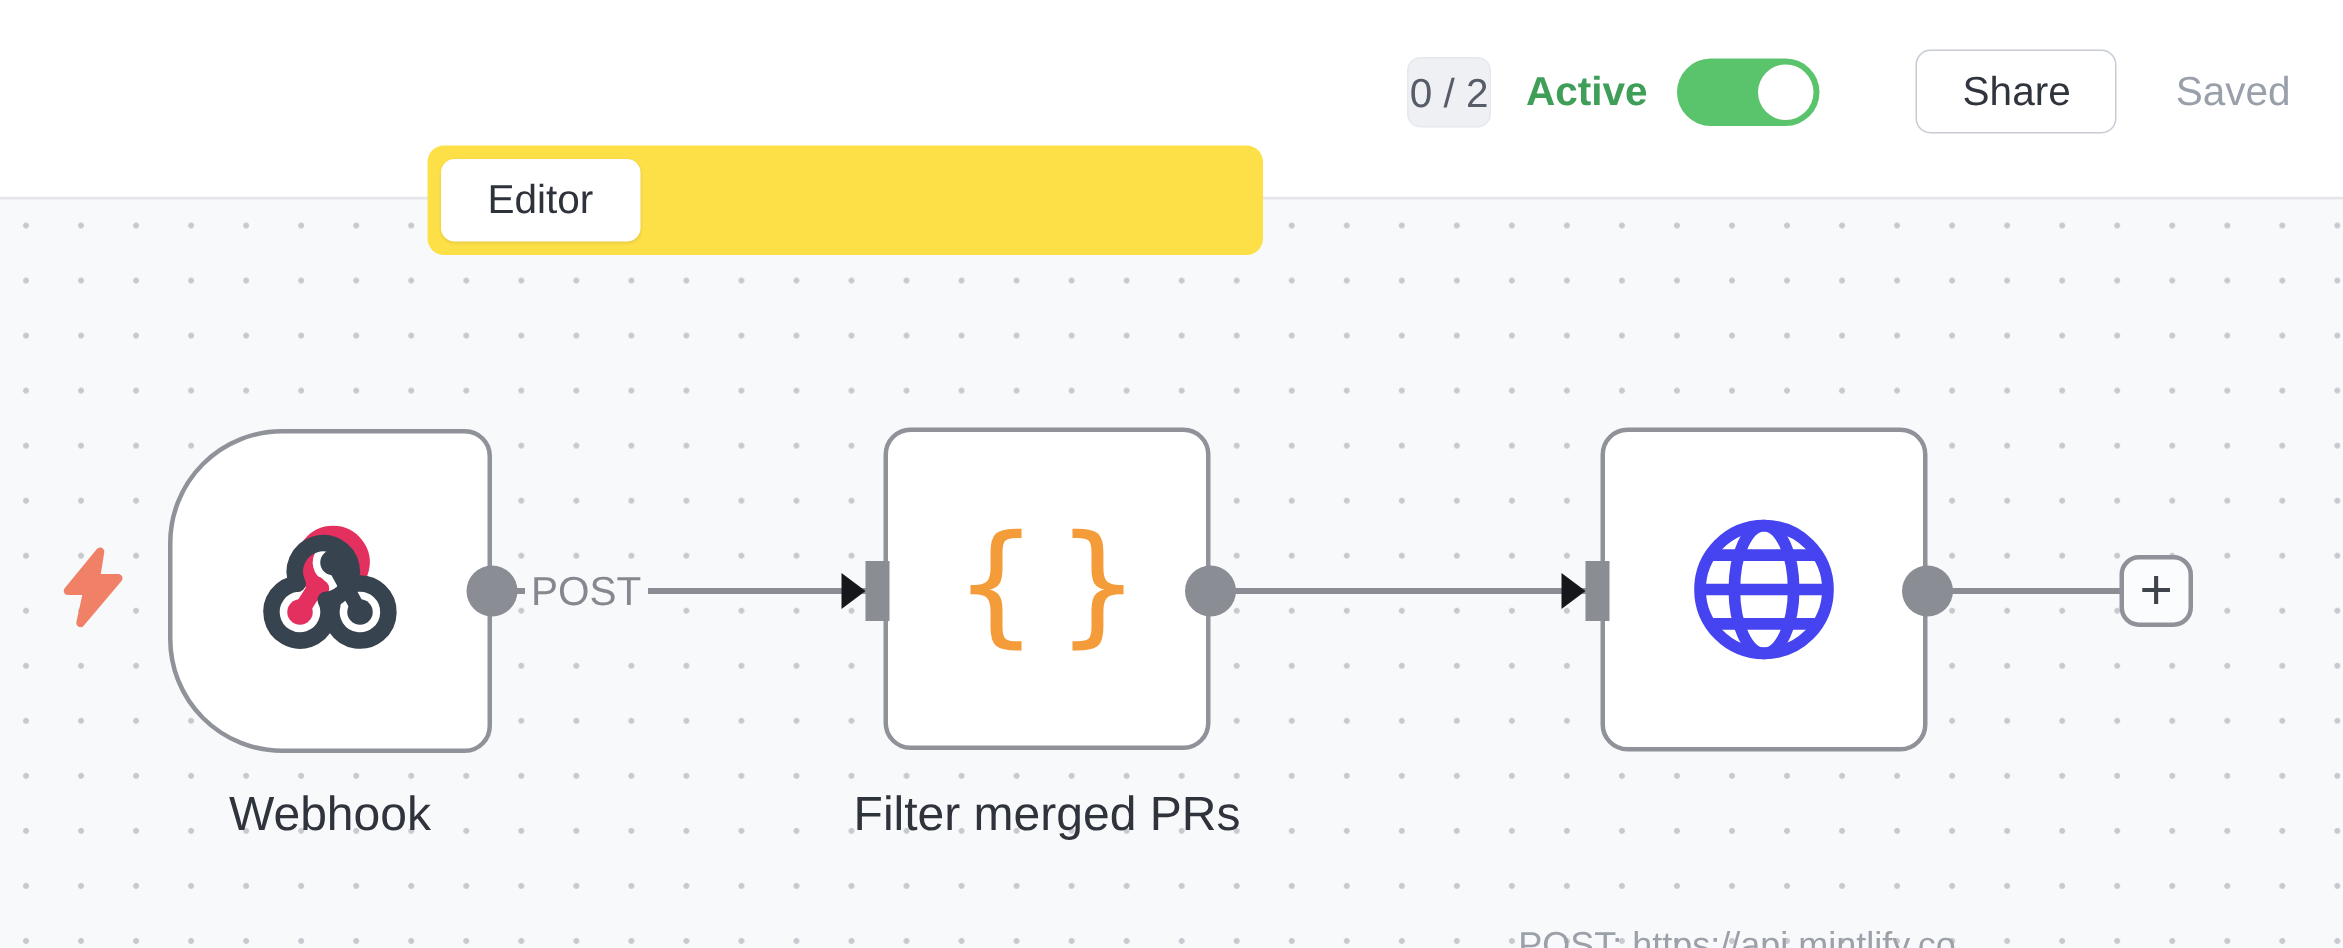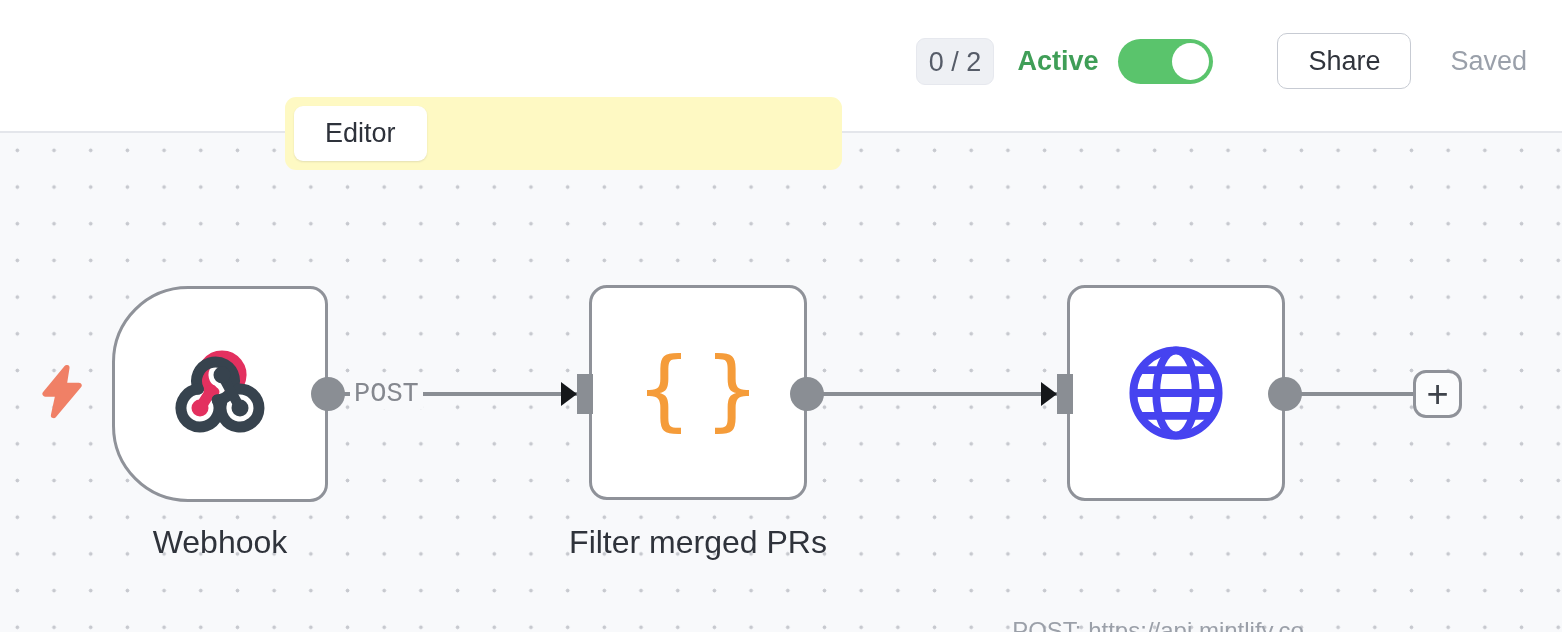--- a/index.html
+++ b/index.html
@@ -3,31 +3,31 @@
 <meta charset="utf-8">
 <style>
   * { margin:0; padding:0; box-sizing:border-box; }
   html,body { width:1562px; height:632px; overflow:hidden; background:#ffffff;
               font-family:"Liberation Sans","DejaVu Sans",sans-serif; }
   .stage { position:relative; width:1562px; height:632px; }
 
   
   .header { position:absolute; left:0; top:0; width:1562px; height:131px; background:#ffffff; z-index:4; }
   .hdr-controls { position:absolute; top:33px; right:35px; height:56px; display:flex; align-items:center; z-index:6; }
-  .issues-badge { height:47px; line-height:47px; padding:0 12px; background:#eef0f4; border:1px solid #e6e8ee;
+  .issues-badge { height:47px; line-height:47px; padding:0 1px; background:#eef0f4; border:1px solid #e6e8ee;
                   border-radius:9px; font-size:27px; color:#565c68; }
   .active-label { margin-left:23px; font-size:27px; font-weight:600; color:#3f9e57; }
   .toggle { position:relative; margin-left:20px; width:95px; height:45px; border-radius:23px; background:#5ac46c; cursor:pointer; }
   .toggle-knob { position:absolute; top:4px; right:4px; width:37px; height:37px; border-radius:50%; background:#ffffff; }
   .share-btn { margin-left:64px; width:134px; height:56px; background:#ffffff; border:1.5px solid #c7cbd3;
                border-radius:10px; font-size:27px; font-weight:500; color:#30343c; display:flex; align-items:center; justify-content:center; cursor:pointer; }
   .saved-label { margin-left:39px; font-size:27px; color:#9aa0aa; }
 
   
-  .tabbar { position:absolute; left:285px; top:97px; width:557px; height:73px; background:#fef9c3;
+  .tabbar { position:absolute; left:285px; top:97px; width:557px; height:73px; background:#fde047;
             border-radius:11px; display:flex; align-items:center; padding:9px; z-index:7; }
   .tab { height:55px; display:flex; align-items:center; justify-content:center; padding:0 31px;
          font-size:27px; color:#6c717c; border-radius:9px; cursor:pointer; white-space:nowrap; }
   .tab.active { background:#ffffff; color:#2e323b; box-shadow:0 1px 2px rgba(40,44,60,.12); }
 
   
   .canvas { position:absolute; left:0; top:131px; width:1562px; height:501px; border-top:2px solid #e4e6eb;
             background-color:#f8f9fb;
             background-image:radial-gradient(circle,#c7c9cf 1.7px,transparent 2.2px);
             background-size:36.7px 36.7px; background-position:-1px -1px; z-index:1; }
@@ -47,21 +47,21 @@
                 color:#2f333b; z-index:3; }
   .node-sub { position:absolute; width:480px; text-align:center; top:440px; font-size:24px;
               color:#9ba0a9; z-index:3; white-space:nowrap;margin-top:44px; }
 
   .conn-line { position:absolute; height:4px; background:#8a8e94; top:259px; z-index:2; }
   .out-dot { position:absolute; width:34px; height:34px; border-radius:50%; background:#8a8e94; top:244px; z-index:4; cursor:pointer; }
   .in-rect { position:absolute; width:16px; height:40px; background:#8a8e94; top:241px; z-index:4; }
   .arrowhead { position:absolute; width:0; height:0; border-top:12px solid transparent; border-bottom:12px solid transparent;
                border-left:16px solid #15171a; top:249px; z-index:3; }
   .conn-label { position:absolute; top:246px; font-size:27px; color:#85888f; background:#f8f9fb;
-                padding:0 4px; z-index:3;font-family:Liberation Mono, monospace; }
+                padding:0 4px; z-index:3; }
 
   .add-btn { position:absolute; left:1413px; top:237px; width:49px; height:48px; background:#fbfcfd;
              border:3.5px solid #8f9299; border-radius:13px; display:flex; align-items:center; justify-content:center;
              font-size:38px; font-weight:300; color:#3f434b; line-height:1; z-index:3; cursor:pointer; }
 </style>
 </head>
 <body>
 
 <div class="stage">
 

